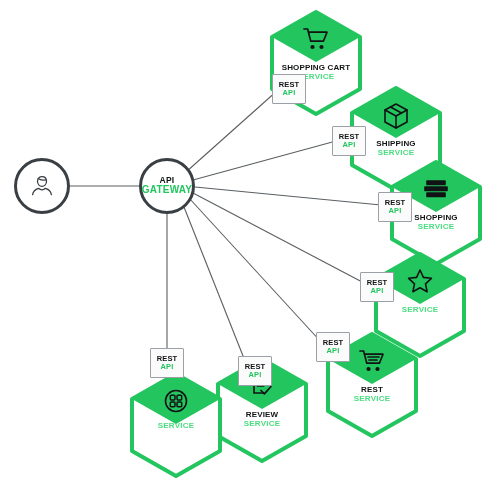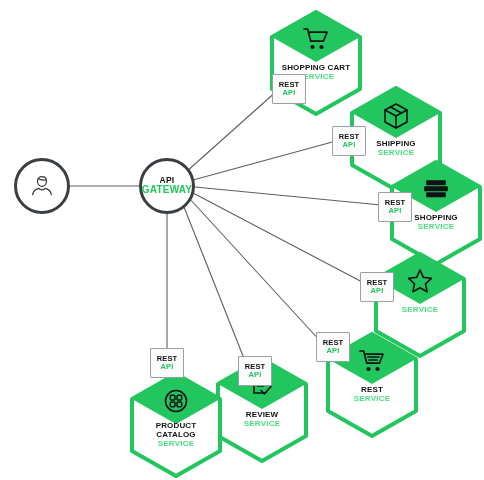--- a/index.html
+++ b/index.html
@@ -336,21 +336,20 @@
         <circle cx="14" cy="14" r="10.5" fill="none" stroke="#111315" stroke-width="1.6"></circle>
         <g fill="none" stroke="#111315" stroke-width="1.5">
           <rect x="8.3" y="8.3" width="4.7" height="4.7" rx="1"></rect>
           <rect x="15" y="8.3" width="4.7" height="4.7" rx="1"></rect>
           <rect x="8.3" y="15" width="4.7" height="4.7" rx="1"></rect>
           <rect x="15" y="15" width="4.7" height="4.7" rx="1"></rect>
         </g>
       </svg>
     </div>
     <div class="svc-label" style="top:52px;">
-      <div class="svc-name">PRODUCT<br>CATALOG</div>
       <div class="svc-sub">SERVICE</div>
     </div>
   </div>
   <div class="restapi" style="left:150px; top:348px;">
     <div class="r-top">REST</div>
     <div class="r-bot">API</div>
   </div>
 
 </div>
 

